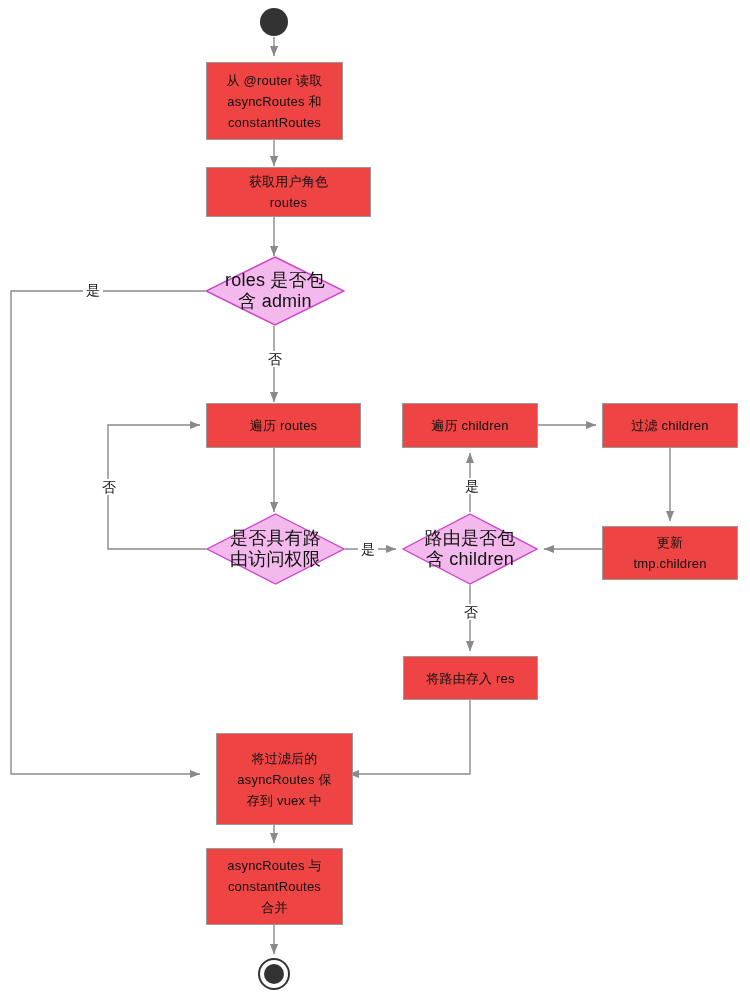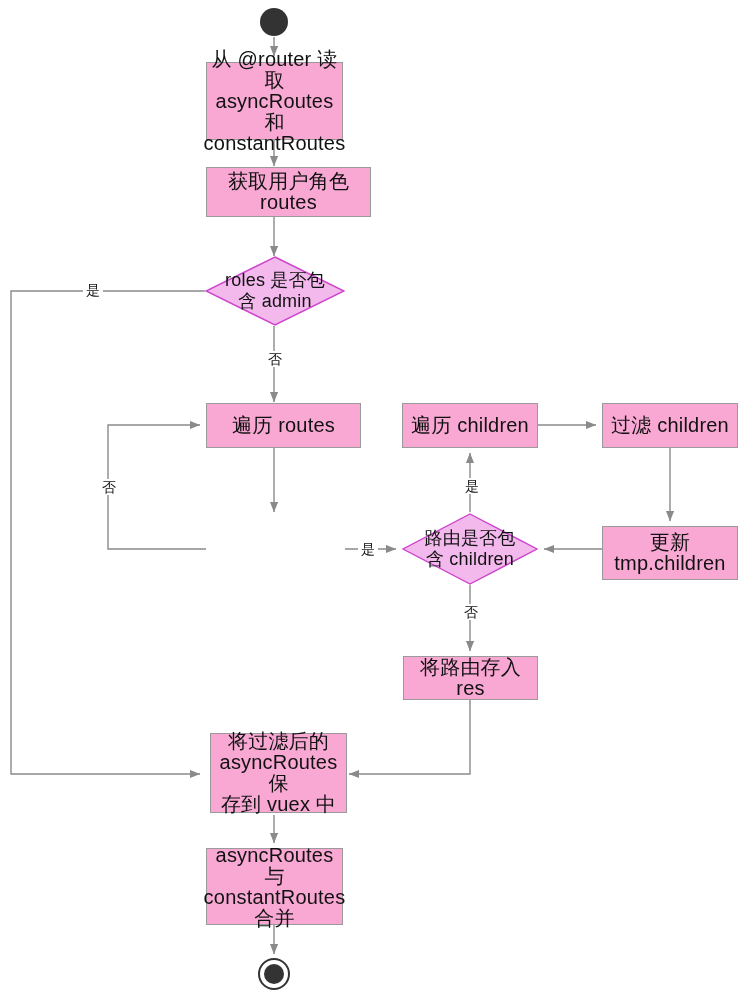--- a/index.html
+++ b/index.html
@@ -26,24 +26,24 @@
   }
   .node {
     position: absolute;
     box-sizing: border-box;
     display: flex;
     align-items: center;
     justify-content: center;
     text-align: center;
   }
   .process {
-    background: #f9a8d4;
+    background: #ef4444;
     border: 1px solid #9a9a9a;
     color: #111111;
-    font-size: 20px;
+    font-size: 13px;
     line-height: 21px;
     letter-spacing: 0.2px;
   }
   .decision-wrap {
     position: absolute;
     display: flex;
     align-items: center;
     justify-content: center;
   }
   .decision-shape {
@@ -165,20 +165,29 @@
       <span class="ln">含 admin</span>
     </div>
   </div>
 
   <div class="node process" style="left:206px; top:403px; width:155px; height:45px;">
     <div>
       <span class="ln">遍历 routes</span>
     </div>
   </div>
 
+  <div class="decision-wrap" style="left:206px; top:513px; width:139px; height:72px;">
+    <svg class="decision-shape" viewBox="0 0 139 72" preserveAspectRatio="none">
+      <polygon points="69.5,1 138,36 69.5,71 1,36" fill="#f3b8ec" stroke="#cc44cc" stroke-width="1.4"></polygon>
+    </svg>
+    <div class="decision-label">
+      <span class="ln">是否具有路</span>
+      <span class="ln">由访问权限</span>
+    </div>
+  </div>
 
   <div class="node process" style="left:402px; top:403px; width:136px; height:45px;">
     <div>
       <span class="ln">遍历 children</span>
     </div>
   </div>
 
   <div class="node process" style="left:602px; top:403px; width:136px; height:45px;">
     <div>
       <span class="ln">过滤 children</span>
@@ -201,21 +210,21 @@
       <span class="ln">tmp.children</span>
     </div>
   </div>
 
   <div class="node process" style="left:403px; top:656px; width:135px; height:44px;">
     <div>
       <span class="ln">将路由存入 res</span>
     </div>
   </div>
 
-  <div class="node process" style="left:210px; top:733px; width:137px; height:80px;">
+  <div class="node process" style="left:216px; top:733px; width:137px; height:92px;">
     <div>
       <span class="ln">将过滤后的</span>
       <span class="ln">asyncRoutes 保</span>
       <span class="ln">存到 vuex 中</span>
     </div>
   </div>
 
   <div class="node process" style="left:206px; top:848px; width:137px; height:77px;">
     <div>
       <span class="ln">asyncRoutes 与</span>

